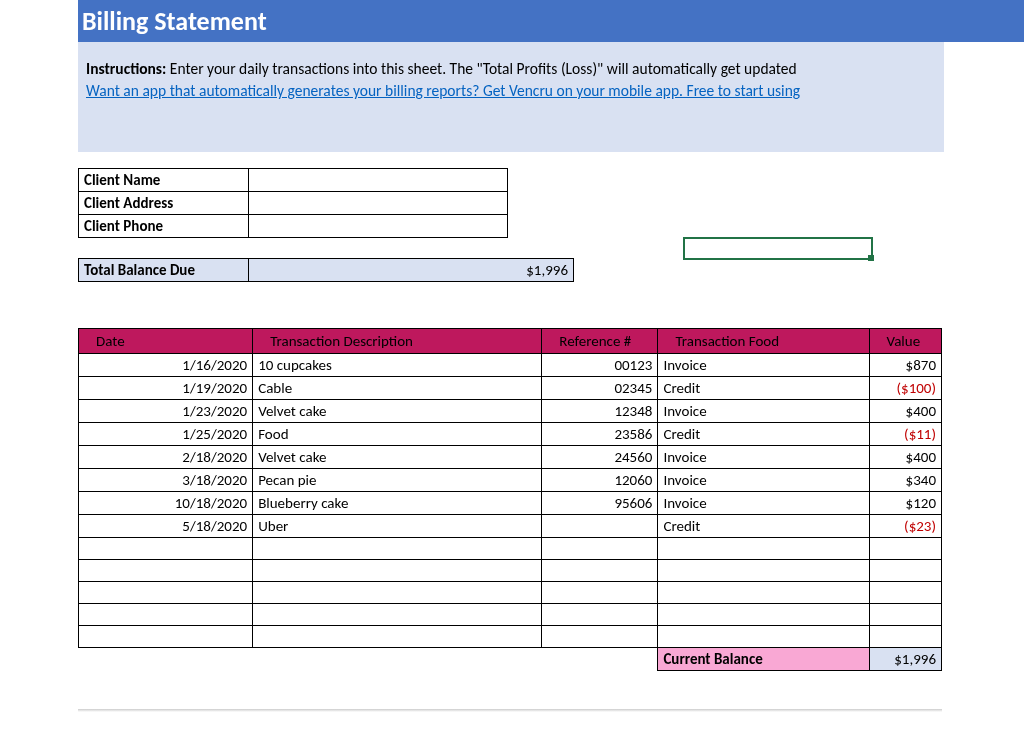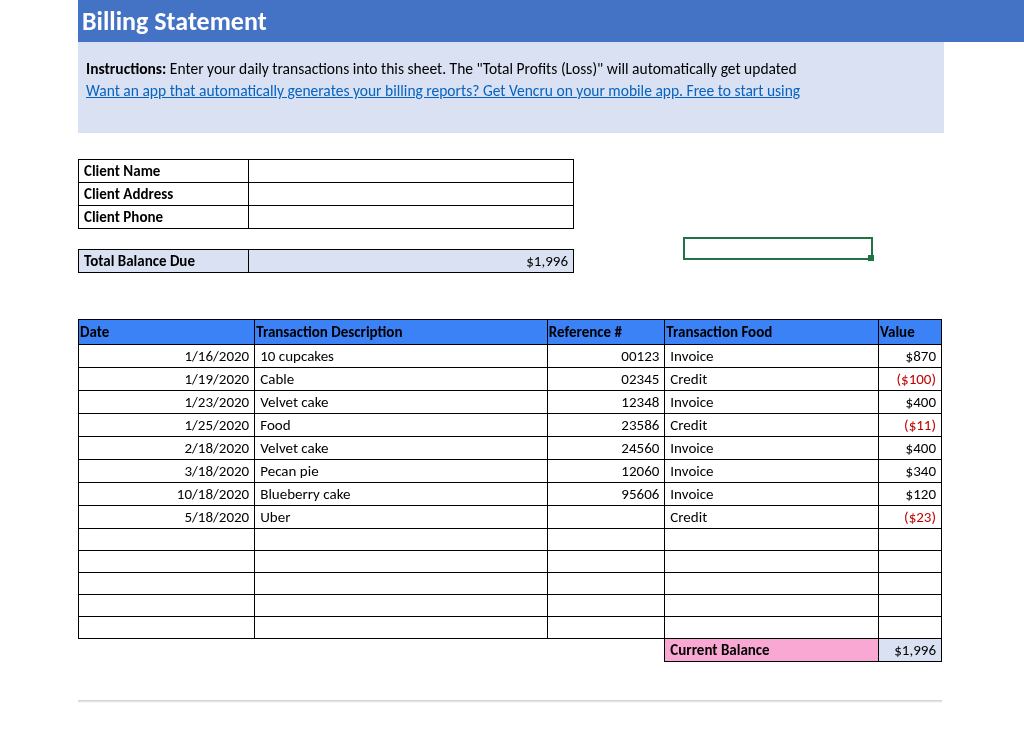--- a/index.html
+++ b/index.html
@@ -20,33 +20,33 @@
     font-size: 26px;
     font-weight: bold;
     padding: 5px 4px;
     margin-left: 78px;
     width: 946px;
   }
   .instructions-box {
     background: #d9e1f2;
     margin-left: 78px;
     width: 866px;
-    padding: 16px 8px 32px 8px;
+    padding: 16px 8px 51px 8px;
     font-size: 15.5px;
     line-height: 1.4;
   }
   .instructions-box .label { font-weight: bold; }
   .instructions-box a {
     color: #0563c1;
     text-decoration: underline;
   }
   .client-block {
     margin-left: 78px;
-    margin-top: 26px;
-    width: 496px;
+    margin-top: 16px;
+    width: 430px;
   }
   table.grid {
     border-collapse: collapse;
     width: 100%;
   }
   table.grid td, table.grid th {
     border: 1px solid #000;
     padding: 2px 5px;
     height: 22px;
     font-size: 15px;
@@ -81,24 +81,24 @@
     margin-left: 78px;
     margin-top: 46px;
     width: 864px;
   }
   table.tx {
     border-collapse: collapse;
     width: 100%;
   }
   table.tx th {
     border: 1px solid #000;
-    background: #3b82f6;
-    padding: 3px 1px;
-    font-size: 15px;
-    font-weight: bold;
+    background: #be185d;
+    padding: 3px 17px;
+    font-size: 15px;
+    font-weight: normal;
     text-align: left;
     height: 22px;
   }
   table.tx td {
     border: 1px solid #000;
     padding: 2px 5px;
     font-size: 15px;
     height: 22px;
   }
   .col-date  { width: 165px; }

